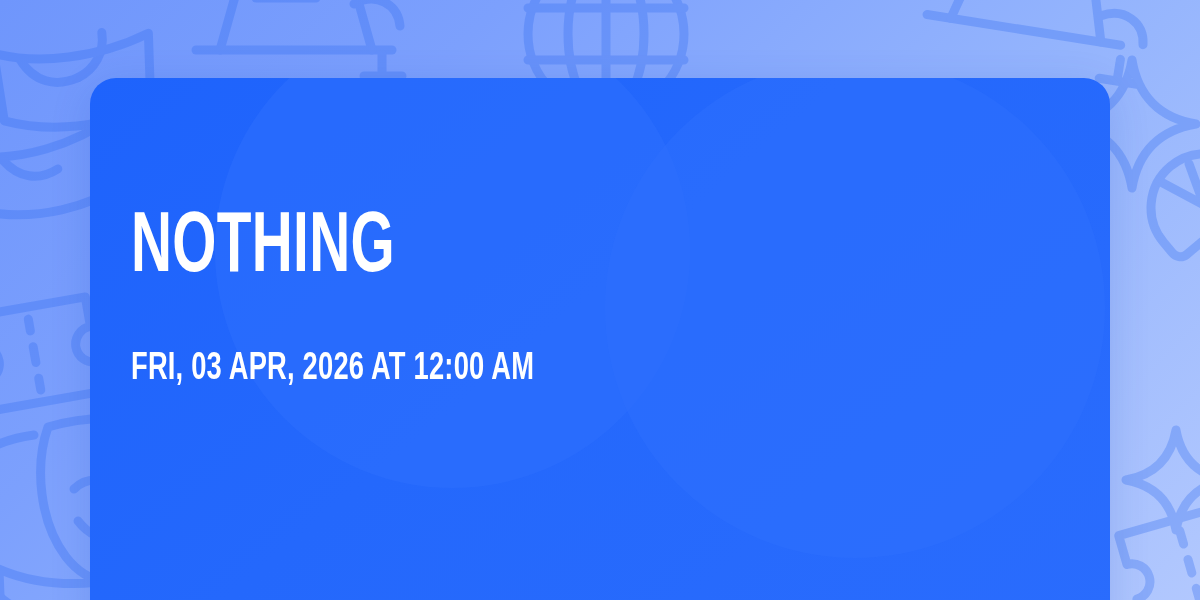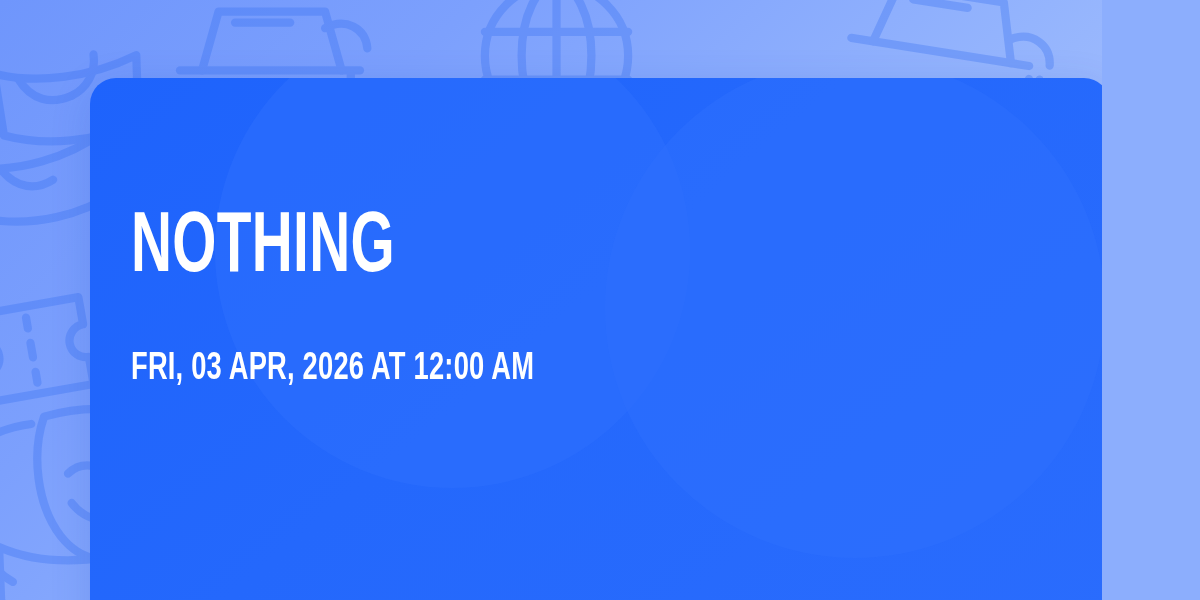--- a/index.html
+++ b/index.html
@@ -7,21 +7,21 @@
     margin: 0;
     padding: 0;
     width: 1200px;
     height: 600px;
     overflow: hidden;
     background: #8CAEFD;
   }
 
   .stage {
     position: relative;
-    width: 1102px;
+    width: 1200px;
     height: 600px;
     overflow: hidden;
     font-family: "Liberation Sans", "DejaVu Sans", sans-serif;
   }
 
   
   .backdrop {
     position: absolute;
     inset: 0;
     background: linear-gradient(135deg, #6F96FC 0%, #7CA0FD 28%, #94B4FD 62%, #B2C8FE 100%);

